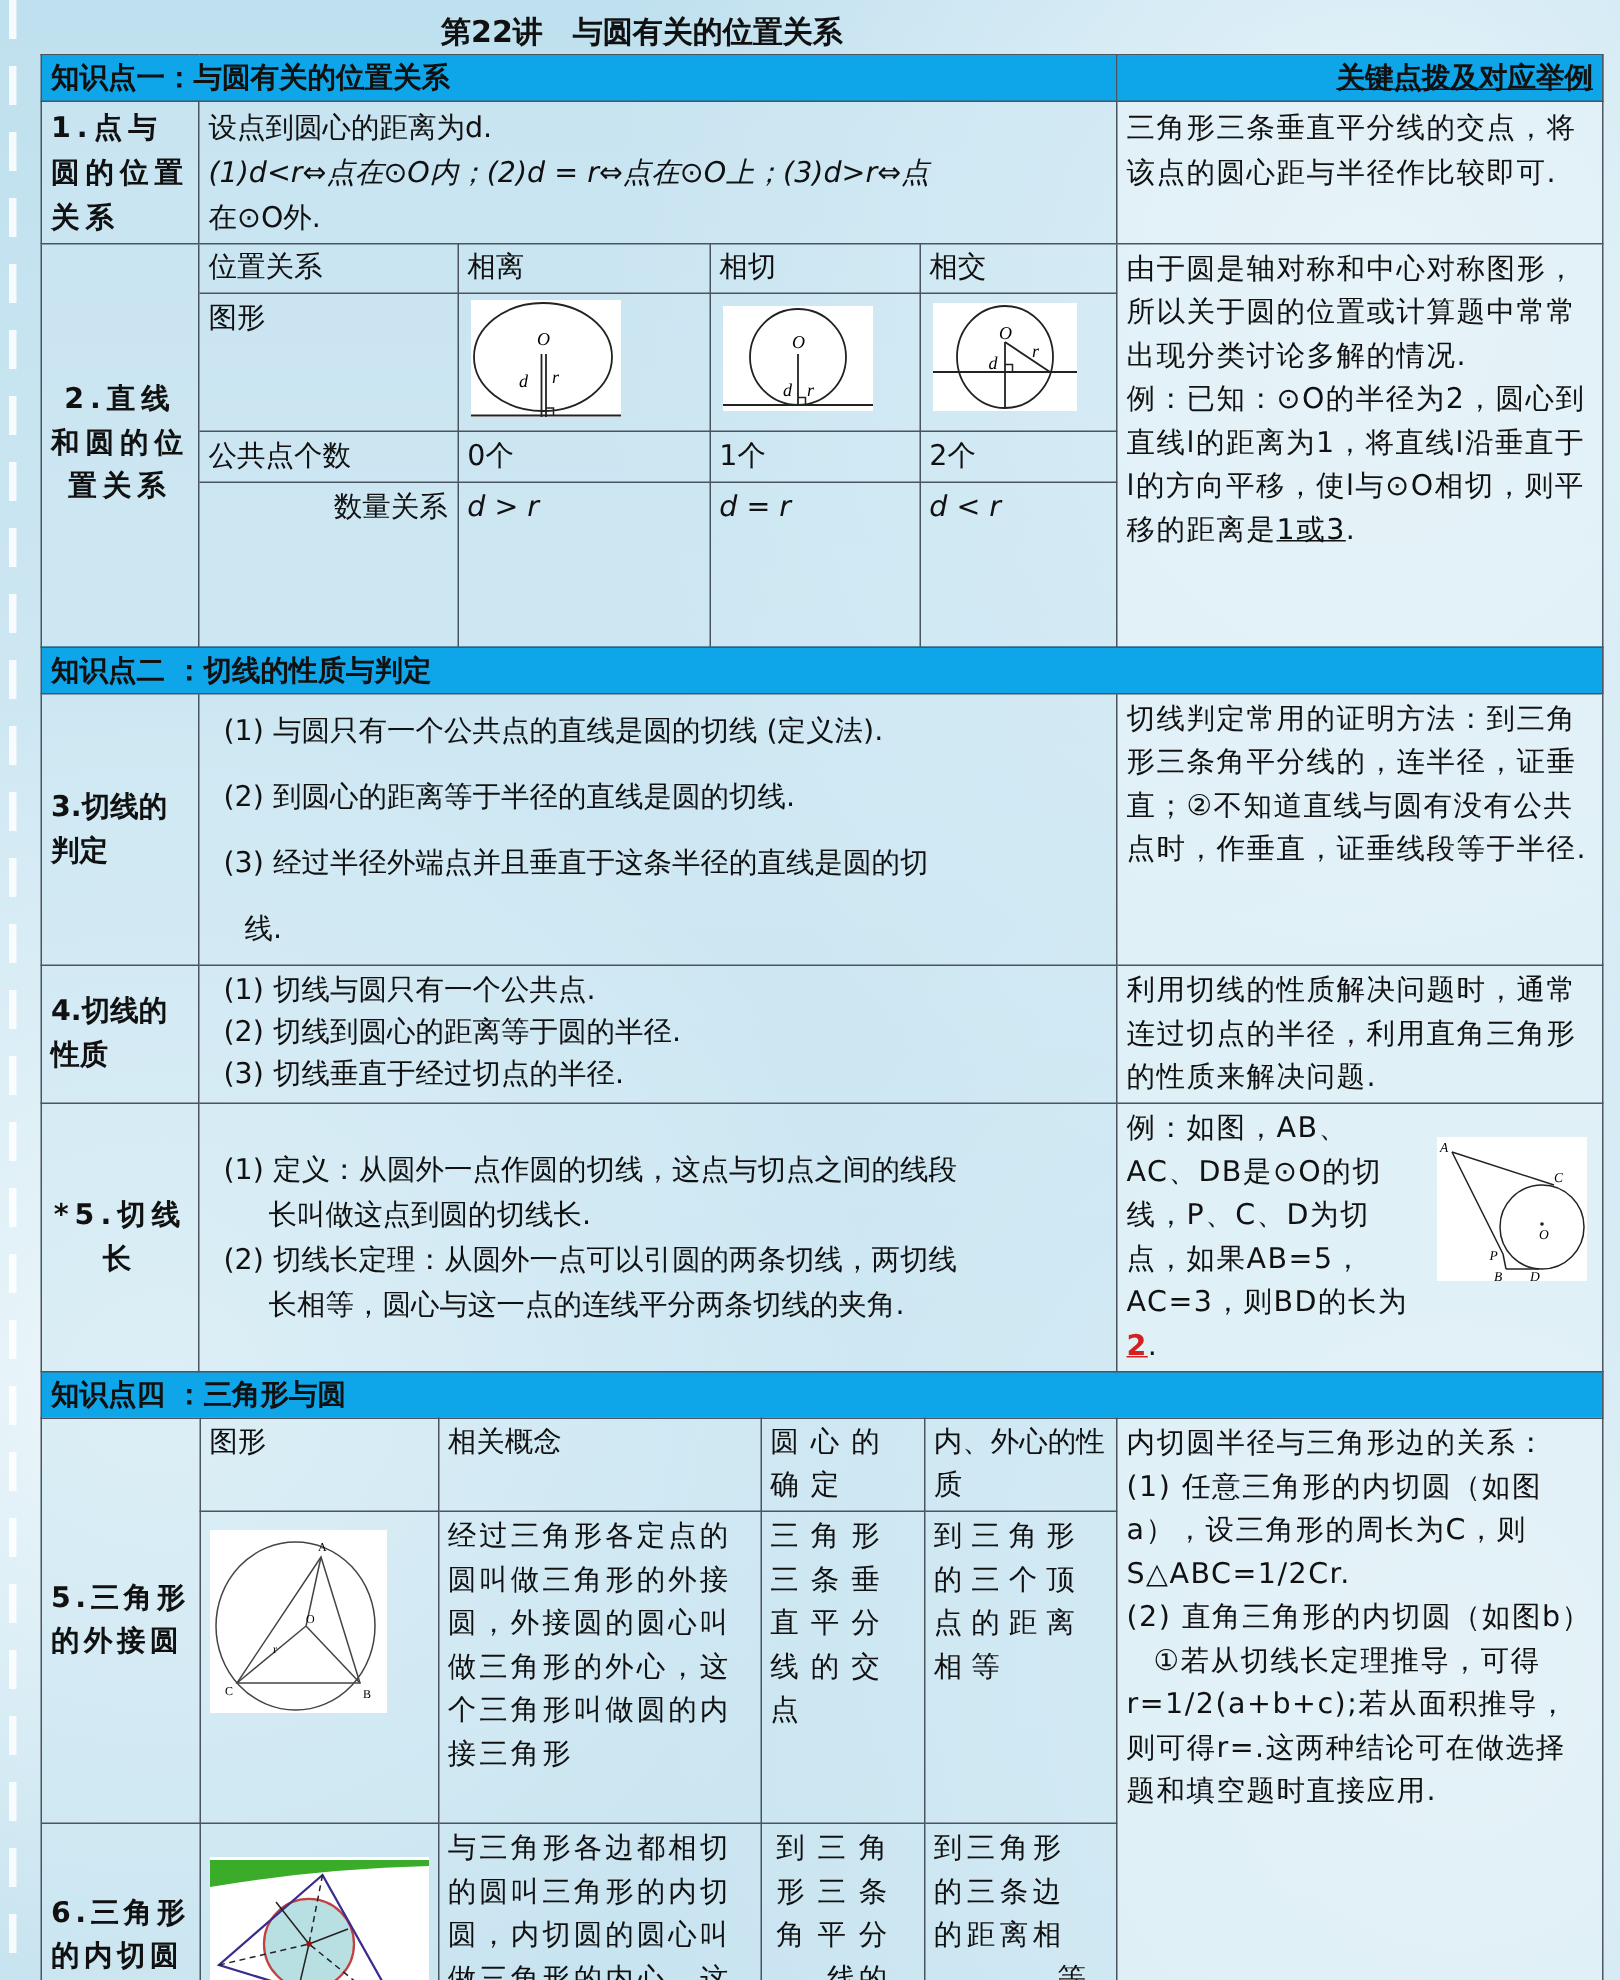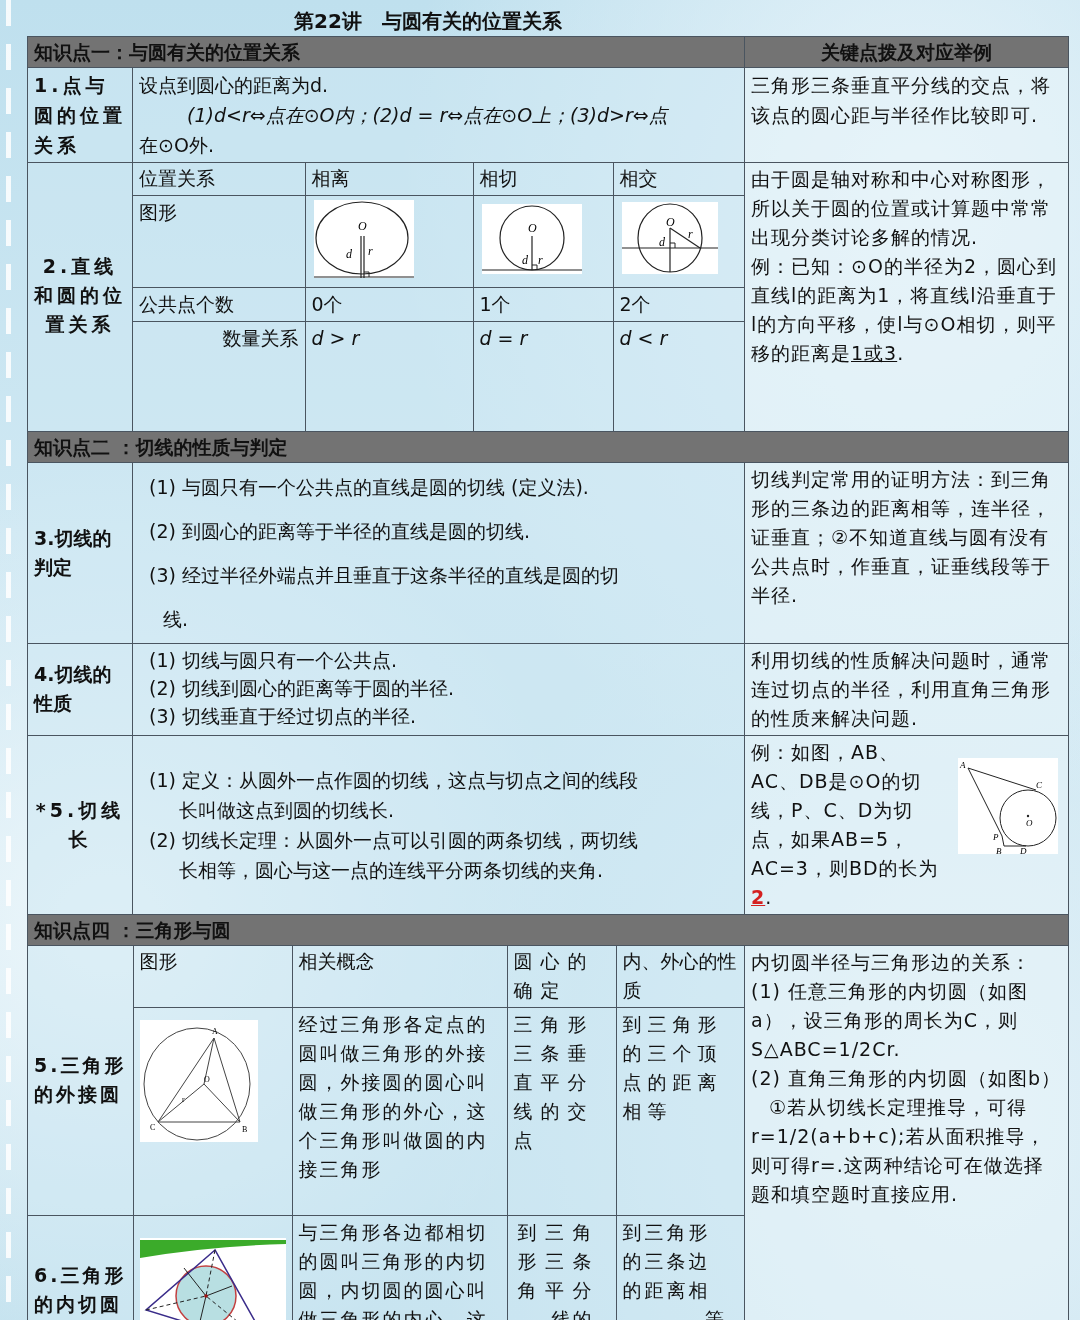--- a/index.html
+++ b/index.html
@@ -12,26 +12,26 @@
                 radial-gradient(ellipse at 90% 85%, #e3f1f8 0%, rgba(227,241,248,0) 40%),
                 linear-gradient(180deg,#bfe0ee 0%,#cfe8f3 40%,#c2e1ee 100%);
   }
   .dash-strip { position:absolute; left:6px; top:0; width:5px; height:1320px;
     background: repeating-linear-gradient(180deg,#ffffff 0 26px, rgba(255,255,255,0) 26px 44px); opacity:.85; }
   .title { position:absolute; top:8px; left:0; width:856px; text-align:center;
     font-size:20px; font-weight:bold; letter-spacing:0; }
   table.main { position:absolute; left:27px; top:36px; width:1041px; border-collapse:collapse;
     table-layout:fixed; font-size:19px; line-height:29px; }
   table.main td { border:1.5px solid #4a5560; vertical-align:top; padding:2px 6px; }
-  .sec-header td { background:#737373; font-weight:bold; font-size:19px; line-height:26px; padding:1px 8px; }
-  .sec-header .right { text-align:center; }
+  .sec-header td { background:#0ea5e9; font-weight:bold; font-size:19px; line-height:26px; padding:1px 8px; }
+  .sec-header .right { text-align:right;text-decoration:underline; }
   .cell-bg { background: rgba(206,232,243,.55); }
   .right-col { background: rgba(230,243,249,.6); letter-spacing:1px; }
   .label { font-weight:bold; letter-spacing:4px; }
-  .ital { font-style:italic;margin-left:48px; }
+  .ital { font-style:italic; }
   .inner { width:100%; border-collapse:collapse; table-layout:fixed; }
   .inner td { border:1.5px solid #4a5560; padding:1px 8px; vertical-align:top; }
   .u { text-decoration:underline; }
   .red { color:#d42020; text-decoration:underline; font-weight:bold; }
   .indent { padding-left:30px; }
   .spaced { letter-spacing:6px; }
 </style>
 </head>
 <body>
 
@@ -143,21 +143,21 @@
   </tr>
 
   <tr style="height:172px;">
     <td class="cell-bg label" style="vertical-align:middle; letter-spacing:0;">3.切线的判定</td>
     <td class="cell-bg" style="line-height:44px; padding-left:16px;">
       <div>(1) 与圆只有一个公共点的直线是圆的切线 (定义法).</div>
       <div>(2) 到圆心的距离等于半径的直线是圆的切线.</div>
       <div>(3) 经过半径外端点并且垂直于这条半径的直线是圆的切</div>
       <div style="padding-left:14px;">线.</div>
     </td>
-    <td class="right-col" style="line-height:29px;">切线判定常用的证明方法：到三角形的三条边的距离相等，连半径，证垂直；②不知道直线与圆有没有公共点时，作垂直，证垂线段等于半径.</td>
+    <td class="right-col" style="line-height:29px;">切线判定常用的证明方法：到三角形三条角平分线的，连半径，证垂直；②不知道直线与圆有没有公共点时，作垂直，证垂线段等于半径.</td>
   </tr>
 
   <tr>
     <td class="cell-bg label" style="vertical-align:middle; letter-spacing:0;">4.切线的性质</td>
     <td class="cell-bg" style="line-height:28px; padding-left:16px;">
       <div>(1) 切线与圆只有一个公共点.</div>
       <div>(2) 切线到圆心的距离等于圆的半径.</div>
       <div>(3) 切线垂直于经过切点的半径.</div>
     </td>
     <td class="right-col" style="line-height:29px;">利用切线的性质解决问题时，通常连过切点的半径，利用直角三角形的性质来解决问题.</td>

